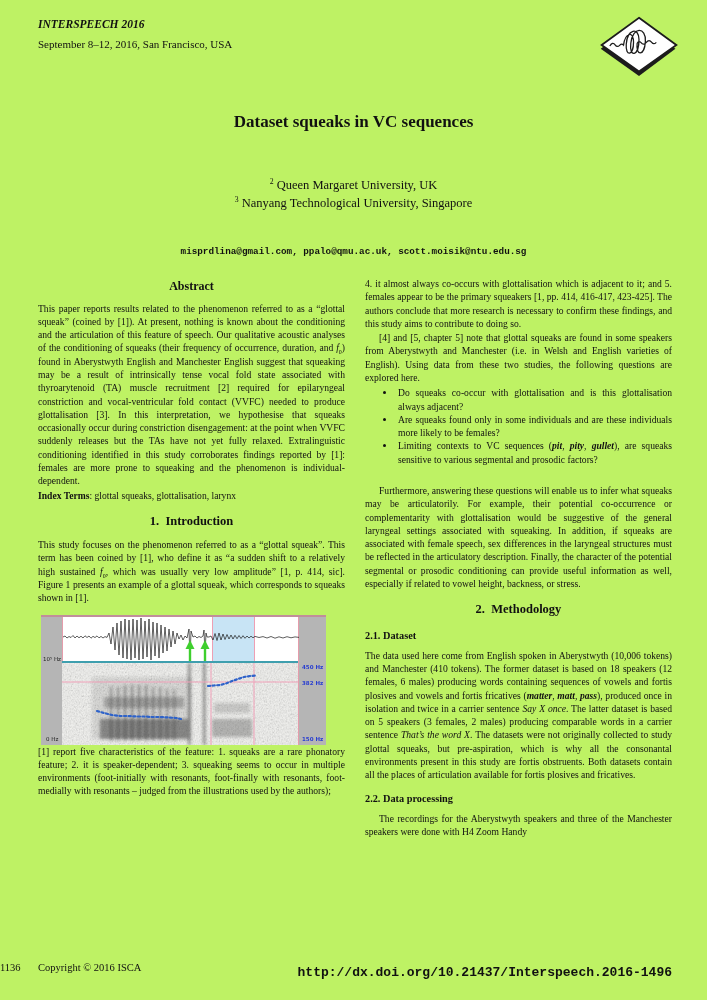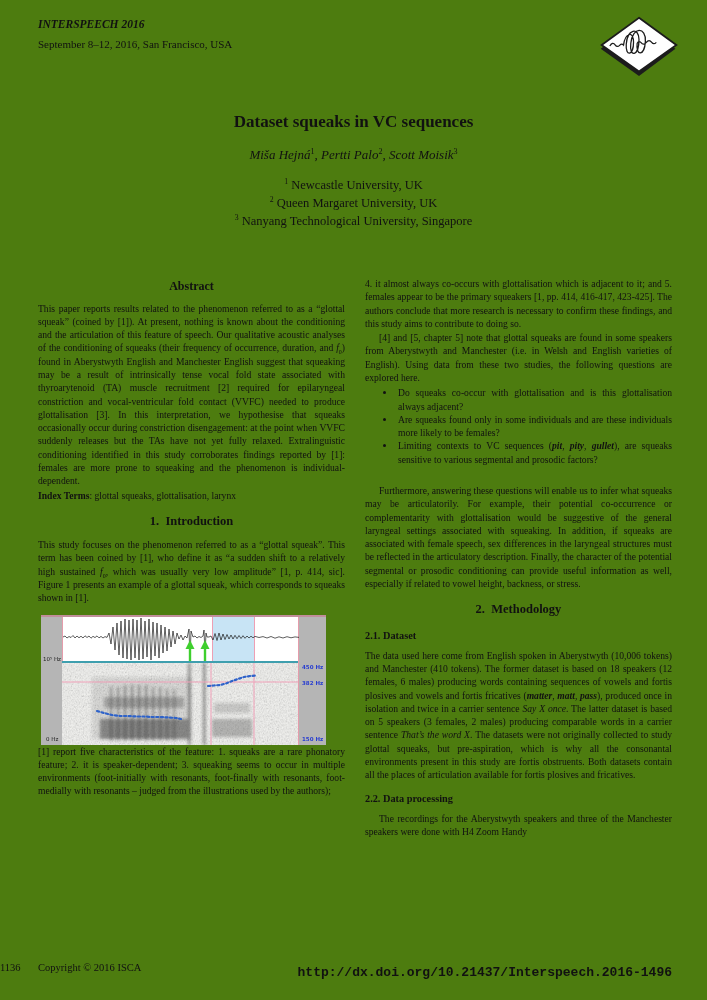--- a/index.html
+++ b/index.html
@@ -1,16 +1,16 @@
 <!DOCTYPE html>
 <html><head>
 <meta charset="utf-8">
 <style>
   html,body{margin:0;padding:0;background:#888;}
-  .page{position:relative;width:707px;height:1000px;background:#4d7c0f;margin:0 auto;
+  .page{position:relative;width:707px;height:1000px;background:#bef264;margin:0 auto;
         font-family:"Liberation Serif",serif;color:#111;overflow:hidden;}
 
   
   .conf-line{position:absolute;left:38px;top:18px;font-size:11.5px;font-style:italic;font-weight:bold;}
   .date-line{position:absolute;left:38px;top:38px;font-size:11px;}
   .logo{position:absolute;left:598px;top:12px;width:82px;height:68px;}
 
   
   .title{position:absolute;left:0;top:112px;width:707px;text-align:center;
          font-size:17px;font-weight:bold;}
@@ -72,26 +72,25 @@
 
   <svg class="logo" viewBox="0 0 90 74">
     <path d="M43,10 L85,40 L45,70 L3,40 Z" fill="#1c1c1c"></path>
     <path d="M45,6 L86,36 L45,65 L4,36 Z" fill="#ffffff" stroke="#1c1c1c" stroke-width="2"></path>
     <path d="M13,37 q3,-5 6,-1 q2,3 5,0 q2,-2 4,0
              C30,22 39,20 39,33 C39,48 30,49 31,35 C32,18 45,16 45,30 C45,49 34,50 36,34
              C38,15 53,16 52,32 C51,49 41,48 43,34 q2,-3 4,-1 q3,4 6,0 q3,-4 6,0 q2,3 5,0" fill="none" stroke="#1c1c1c" stroke-width="1.4"></path>
   </svg>
 
   <div class="title">Dataset squeaks in VC sequences</div>
-  <div class="authors"><span class="i">Miša Hejná</span><span class="sup">1</span><span class="i">, Pertti Palo</span><span class="sup">2</span><span class="i">, Scott Moisik</span><span class="sup">3</span></div>
   <div class="affils">
-    <div><span class="sup">1</span><span> Newcastle University, UK</span></div>
     <div><span class="sup">2</span><span> Queen Margaret University, UK</span></div>
     <div><span class="sup">3</span><span> Nanyang Technological University, Singapore</span></div>
   </div>
+  <div class="emails">misprdlina@gmail.com, ppalo@qmu.ac.uk, scott.moisik@ntu.edu.sg</div>
 
   <div class="cols">
 
     <div class="col">
       <div class="h-abstract">Abstract</div>
       <p><span>This paper reports results related to the phenomenon referred to as a “glottal squeak” (coined by [1]). At present, nothing is known about the conditioning and the articulation of this feature of speech. Our qualitative acoustic analyses of the conditioning of squeaks (their frequency of occurrence, duration, and </span><span class="i">f</span><span class="sub">0</span><span>) found in Aberystwyth English and Manchester English suggest that squeaking may be a result of intrinsically tense vocal fold state associated with thyroarytenoid (TA) muscle recruitment [2] required for epilaryngeal constriction and vocal-ventricular fold contact (VVFC) needed to produce glottalisation [3]. In this interpretation, we hypothesise that squeaks occasionally occur during constriction disengagement: at the point when VVFC suddenly releases but the TAs have not yet fully relaxed. Extralinguistic conditioning identified in this study corroborates findings reported by [1]: females are more prone to squeaking and the phenomenon is individual-dependent.</span></p>
       <p class="idx"><span class="b">Index Terms</span><span>: glottal squeaks, glottalisation, larynx</span></p>
 
       <div class="h-sec">1.&nbsp;&nbsp;Introduction</div>
       <p><span>This study focuses on the phenomenon referred to as a “glottal squeak”. This term has been coined by [1], who define it as “a sudden shift to a relatively high sustained </span><span class="i">f</span><span class="sub">0</span><span>, which was usually very low amplitude” [1, p. 414, sic]. Figure 1 presents an example of a glottal squeak, which corresponds to squeaks shown in [1].</span></p>

